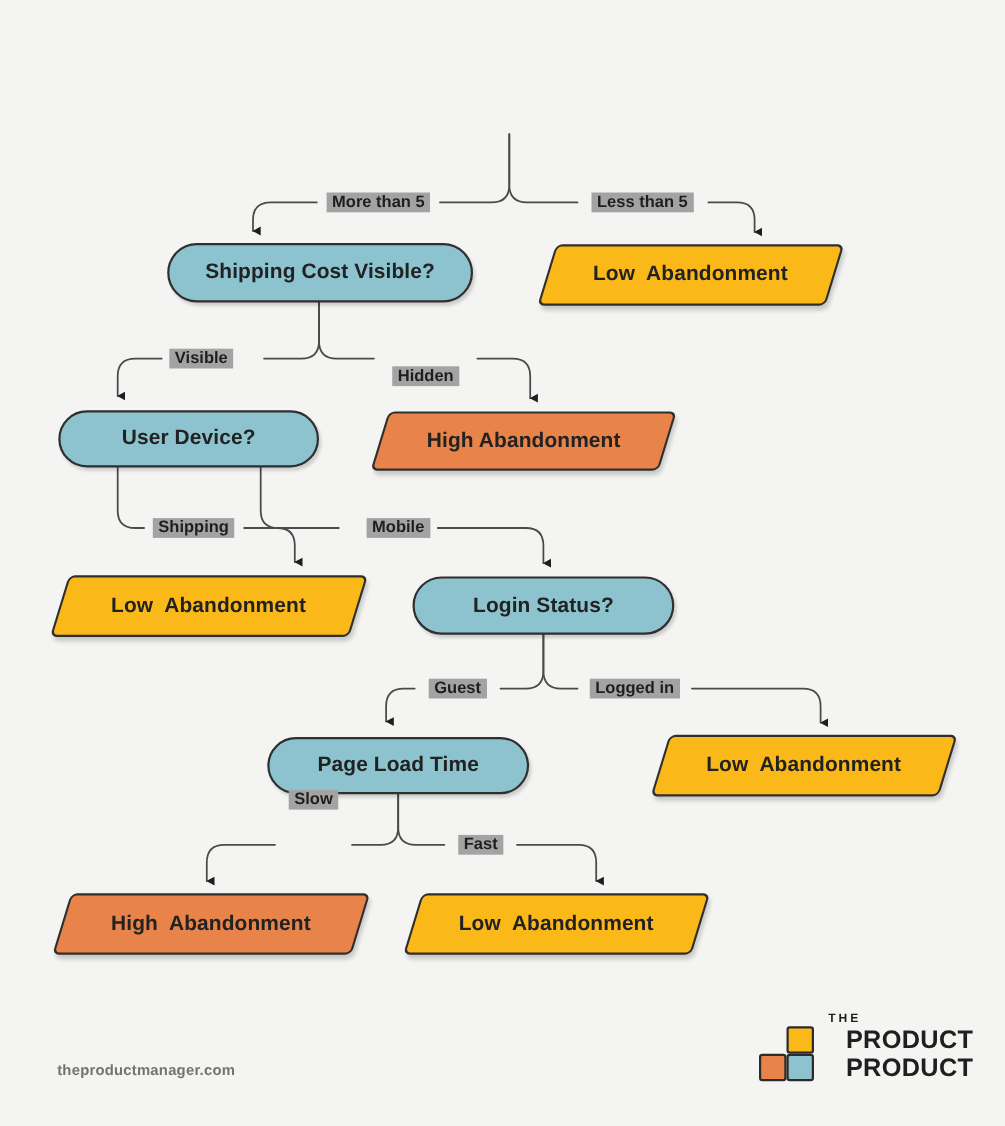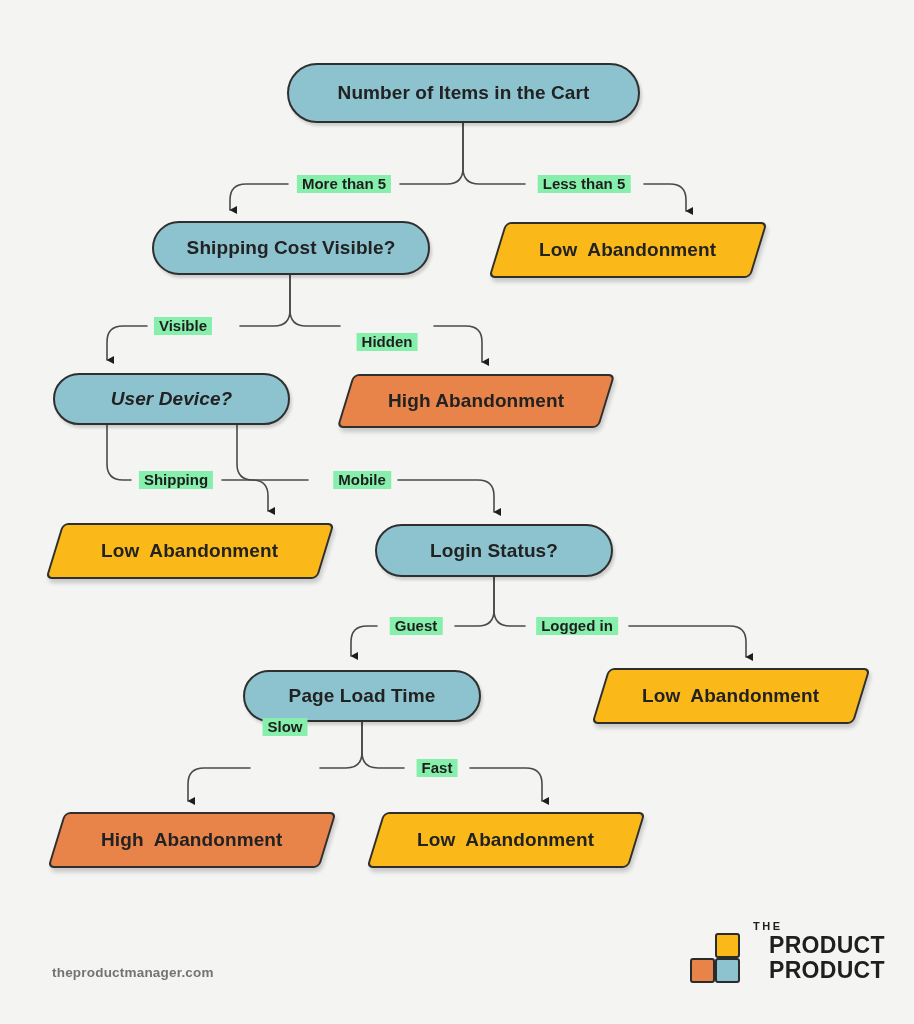--- a/index.html
+++ b/index.html
@@ -61,21 +61,21 @@
   .skewed { transform: skewX(-17deg); }
   .skewed > .node-text { display: block; transform: skewX(17deg); }
 
   
   .edge-label {
     position: absolute;
     font-size: 15px;
     font-weight: 700;
     color: #1E1E1E;
     white-space: nowrap;
-    background: #86efac;
+    background: #a3a3a3;
     padding: 0 5px;
     line-height: 18px;
     transform: translate(-50%, -50%);
   }
 
   
   #footer-url {
     position: absolute;
     left: 52px;
     top: 965px;
@@ -161,33 +161,30 @@
       <path d="M494,576 L494,610 Q494,626 510,626 L525,626"></path>
       <path d="M629,626 L730,626 Q746,626 746,642 L746,657" marker-end="url(#arrowhead)"></path>
 
       <path d="M362,720 L362,752 Q362,768 346,768 L320,768"></path>
       <path d="M250,768 L204,768 Q188,768 188,784 L188,801" marker-end="url(#arrowhead)"></path>
       <path d="M362,720 L362,752 Q362,768 378,768 L404,768"></path>
       <path d="M470,768 L526,768 Q542,768 542,784 L542,801" marker-end="url(#arrowhead)"></path>
     </g>
   </svg>
 
-  <div class="node node-decision" style="left:287px; top:63px; width:353px; height:60px;">
-    <span class="node-text">Number of Items in the Cart</span>
-  </div>
 
   <div class="node node-decision" style="left:152px; top:221px; width:278px; height:54px;">
     <span class="node-text">Shipping Cost Visible?</span>
   </div>
 
   <div class="node node-outcome outcome-low skewed" style="left:497px; top:222px; width:262px; height:56px;">
     <span class="node-text">Low  Abandonment</span>
   </div>
 
-  <div class="node node-decision" style="left:53px; top:373px; width:237px; height:52px;font-style:italic;">
+  <div class="node node-decision" style="left:53px; top:373px; width:237px; height:52px;">
     <span class="node-text">User Device?</span>
   </div>
 
   <div class="node node-outcome outcome-high skewed" style="left:345px; top:374px; width:262px; height:54px;">
     <span class="node-text">High Abandonment</span>
   </div>
 
   <div class="node node-outcome outcome-low skewed" style="left:54px; top:523px; width:272px; height:56px;">
     <span class="node-text">Low  Abandonment</span>
   </div>

